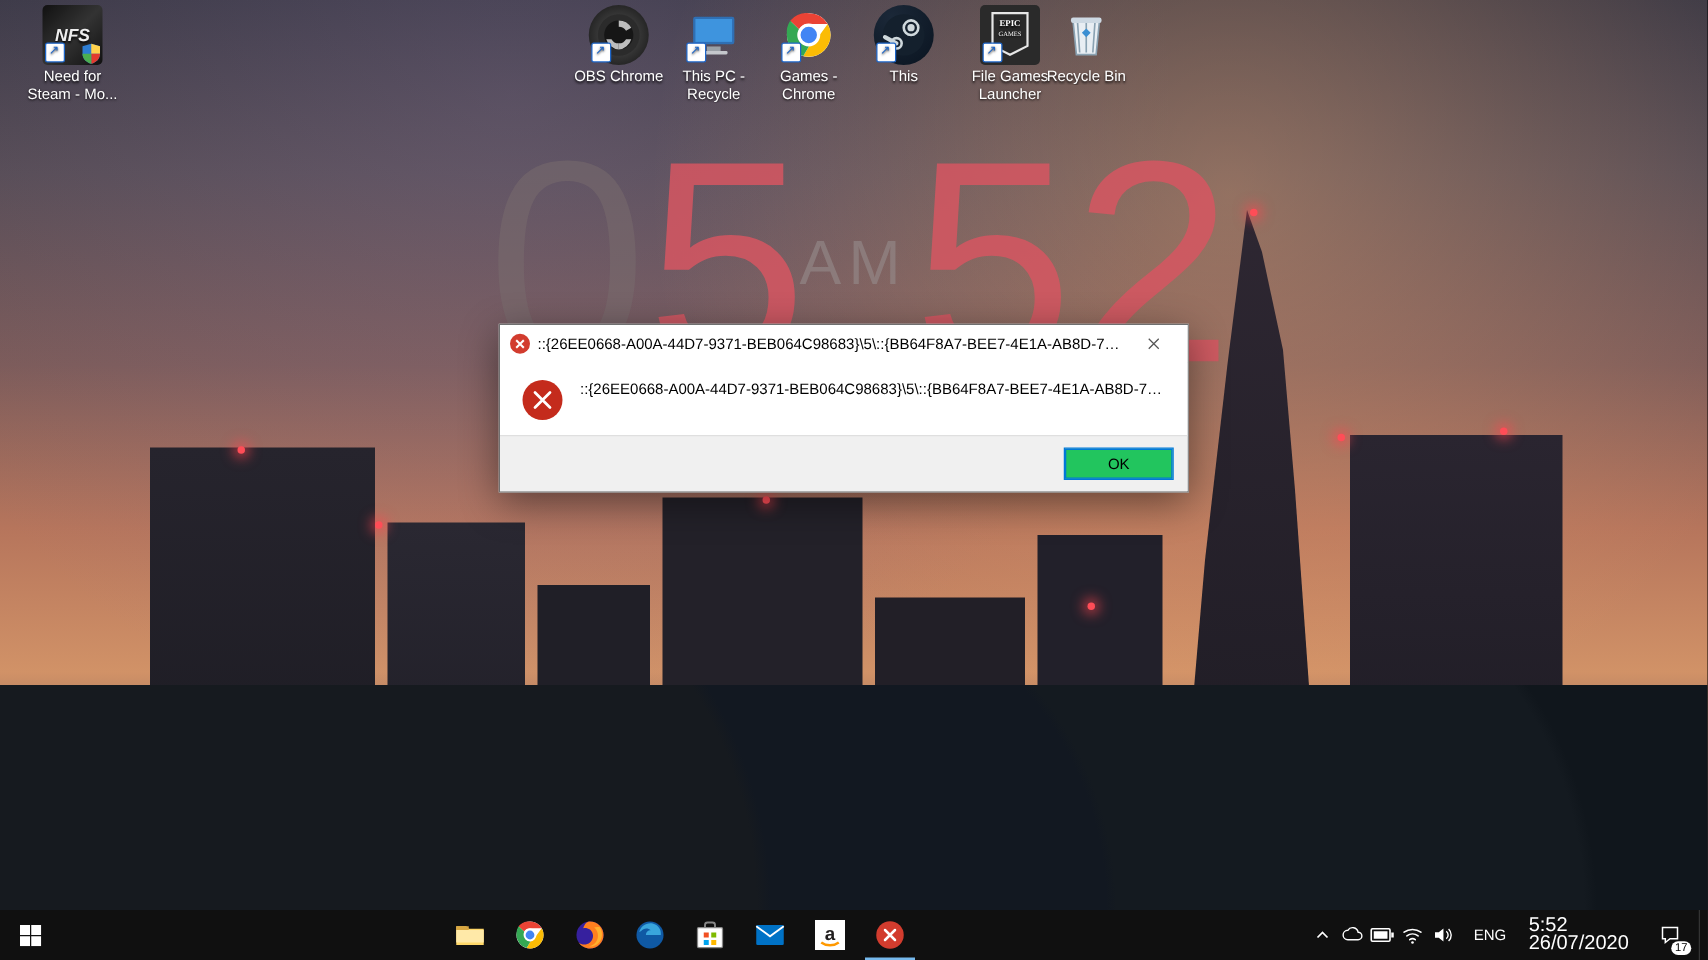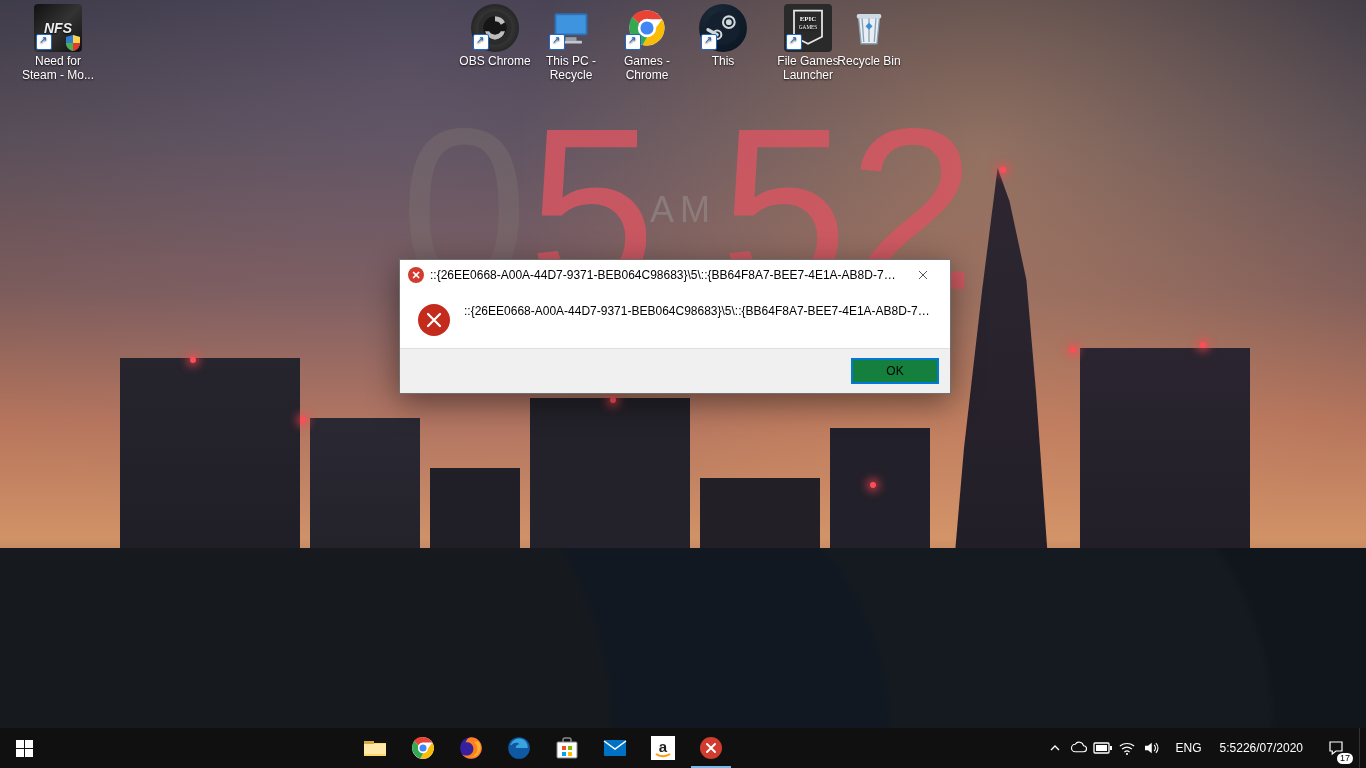--- a/index.html
+++ b/index.html
@@ -14,52 +14,52 @@
   .b5{left:700px;width:120px;height:250px;background:#221f27;}
   .tower{position:absolute;bottom:40px;left:940px;width:120px;height:560px;background:linear-gradient(180deg,#2e2732,#1c1a22);clip-path:polygon(48% 0,58% 6%,72% 20%,80% 40%,100% 100%,0 100%,20% 50%,35% 22%);}
   .b6{left:1080px;width:170px;height:380px;background:linear-gradient(180deg,#2a2530,#1b1921);}
   .b7{left:830px;width:100px;height:300px;background:#22202a;}
   .foliage{position:absolute;left:0;right:0;bottom:40px;height:180px;background:radial-gradient(circle at 20% 100%,#161a1f 0 30%,transparent 31%),radial-gradient(circle at 45% 100%,#121821 0 35%,transparent 36%),radial-gradient(circle at 70% 100%,#141a20 0 32%,transparent 33%),radial-gradient(circle at 90% 100%,#10161c 0 34%,transparent 35%),linear-gradient(180deg,transparent 0 40%,#0f141a 100%);}
   .redlight{position:absolute;width:6px;height:6px;border-radius:50%;background:#ff4d57;box-shadow:0 0 10px 3px rgba(255,70,80,.8);}
   
   .clock{position:absolute;left:50%;top:95px;transform:translateX(-50%);font-weight:200;display:flex;align-items:baseline;gap:10px;pointer-events:none;}
   .clock .digit{font-size:230px;line-height:1;color:rgba(214,86,98,.85);font-family:"Segoe UI Light","Segoe UI",sans-serif;letter-spacing:-10px;}
   .clock .digit.dim{color:rgba(120,108,110,.55);}
-  .clock .ampm{font-size:36px;color:rgba(150,140,140,.6);letter-spacing:6px;align-self:center;margin:16px -6px;}
+  .clock .ampm{font-size:50px;color:rgba(150,140,140,.6);letter-spacing:6px;align-self:center;margin:16px -6px;}
   
   .desktop-icons{position:absolute;top:2px;left:0;right:0;}
   .dicon{position:absolute;width:76px;text-align:center;color:#fff;font-size:12px;text-shadow:0 1px 2px rgba(0,0,0,.9);cursor:pointer;}
   .dicon .thumb{width:48px;height:48px;margin:0 auto 2px;border-radius:4px;display:flex;align-items:center;justify-content:center;position:relative;}
   .dicon .label{display:block;line-height:14px;max-height:42px;overflow:hidden;}
   .shortcut-badge{position:absolute;left:2px;bottom:2px;width:14px;height:14px;background:#fff;border:1px solid #1e66c8;border-radius:2px;}
   .shortcut-badge::after{content:"↗";position:absolute;font-size:10px;left:2px;top:-1px;color:#1e66c8;}
   .shield-badge{position:absolute;right:0;bottom:0;width:18px;height:18px;}
   
   .dialog{position:absolute;left:399px;top:259px;width:550px;background:#fff;border:1px solid #707070;box-shadow:0 8px 30px rgba(0,0,0,.45);font-size:12px;color:#000;}
   .dialog .titlebar{display:flex;align-items:center;height:30px;padding:0 4px 0 8px;background:#fff;}
   .dialog .title-icon{width:16px;height:16px;border-radius:50%;background:#d23c2e;display:flex;align-items:center;justify-content:center;color:#fff;font-size:11px;font-weight:bold;margin-right:6px;flex:none;}
   .dialog .titletext{flex:1;white-space:nowrap;overflow:hidden;text-overflow:ellipsis;color:#000;}
   .dialog .winclose{width:46px;height:30px;display:flex;align-items:center;justify-content:center;color:#555;font-size:13px;cursor:pointer;}
   .dialog .body{display:flex;padding:14px 18px 12px 18px;gap:14px;background:#fff;}
   .dialog .body-icon{width:32px;height:32px;flex:none;border-radius:50%;background:#c42b1c;display:flex;align-items:center;justify-content:center;color:#fff;font-size:20px;font-weight:400;}
   .dialog .body-text{flex:1;min-width:0;}
   .dialog .body-text .line1{white-space:nowrap;overflow:hidden;text-overflow:ellipsis;margin-bottom:10px;}
   .dialog .footer{background:#f0f0f0;height:44px;display:flex;align-items:center;justify-content:flex-end;padding:0 12px;border-top:1px solid #dfdfdf;}
-  .dialog .ok-btn{min-width:86px;height:24px;background:#15803d;border:1px solid #0078d7;outline:1px solid #0078d7;color:#000;font-size:12px;cursor:pointer;}
+  .dialog .ok-btn{min-width:86px;height:24px;background:#22c55e;border:1px solid #0078d7;outline:1px solid #0078d7;color:#000;font-size:12px;cursor:pointer;}
   
   .taskbar{position:absolute;left:0;right:0;bottom:0;height:40px;background:#101010;display:flex;align-items:stretch;color:#fff;font-size:12px;}
   .taskbar .start{width:48px;display:flex;align-items:center;justify-content:center;cursor:pointer;}
   .taskbar .spacer{flex:1;}
   .taskbar .pins{display:flex;align-items:stretch;}
   .taskbar .tbitem{width:48px;display:flex;align-items:center;justify-content:center;cursor:pointer;position:relative;}
   .taskbar .tbitem.active::after{content:"";position:absolute;left:4px;right:4px;bottom:0;height:2px;background:#76b9ed;}
   .taskbar .tray{display:flex;align-items:center;gap:2px;padding:0 6px;}
   .taskbar .tray .ticon{width:22px;height:40px;display:flex;align-items:center;justify-content:center;cursor:pointer;color:#fff;}
   .taskbar .lang{padding:0 8px;display:flex;align-items:center;cursor:pointer;}
-  .taskbar .datetime{padding:0 10px;display:flex;flex-direction:row;align-items:center;justify-content:center;font-size:12px;line-height:14px;cursor:pointer;}
+  .taskbar .datetime{padding:0 10px;display:flex;flex-direction:column;justify-content:center;font-size:16px;line-height:14px;cursor:pointer;}
   .taskbar .action-center{width:46px;display:flex;align-items:center;justify-content:center;cursor:pointer;position:relative;}
   .taskbar .showdesk{width:6px;border-left:1px solid #333;cursor:pointer;}
   .ac-badge{position:absolute;bottom:4px;right:6px;background:#fff;color:#000;font-size:9px;border-radius:8px;padding:0 3px;line-height:11px;}
   
   svg{display:block;}
 </style>
 </head>
 <body>
 
 <div class="wallpaper">

